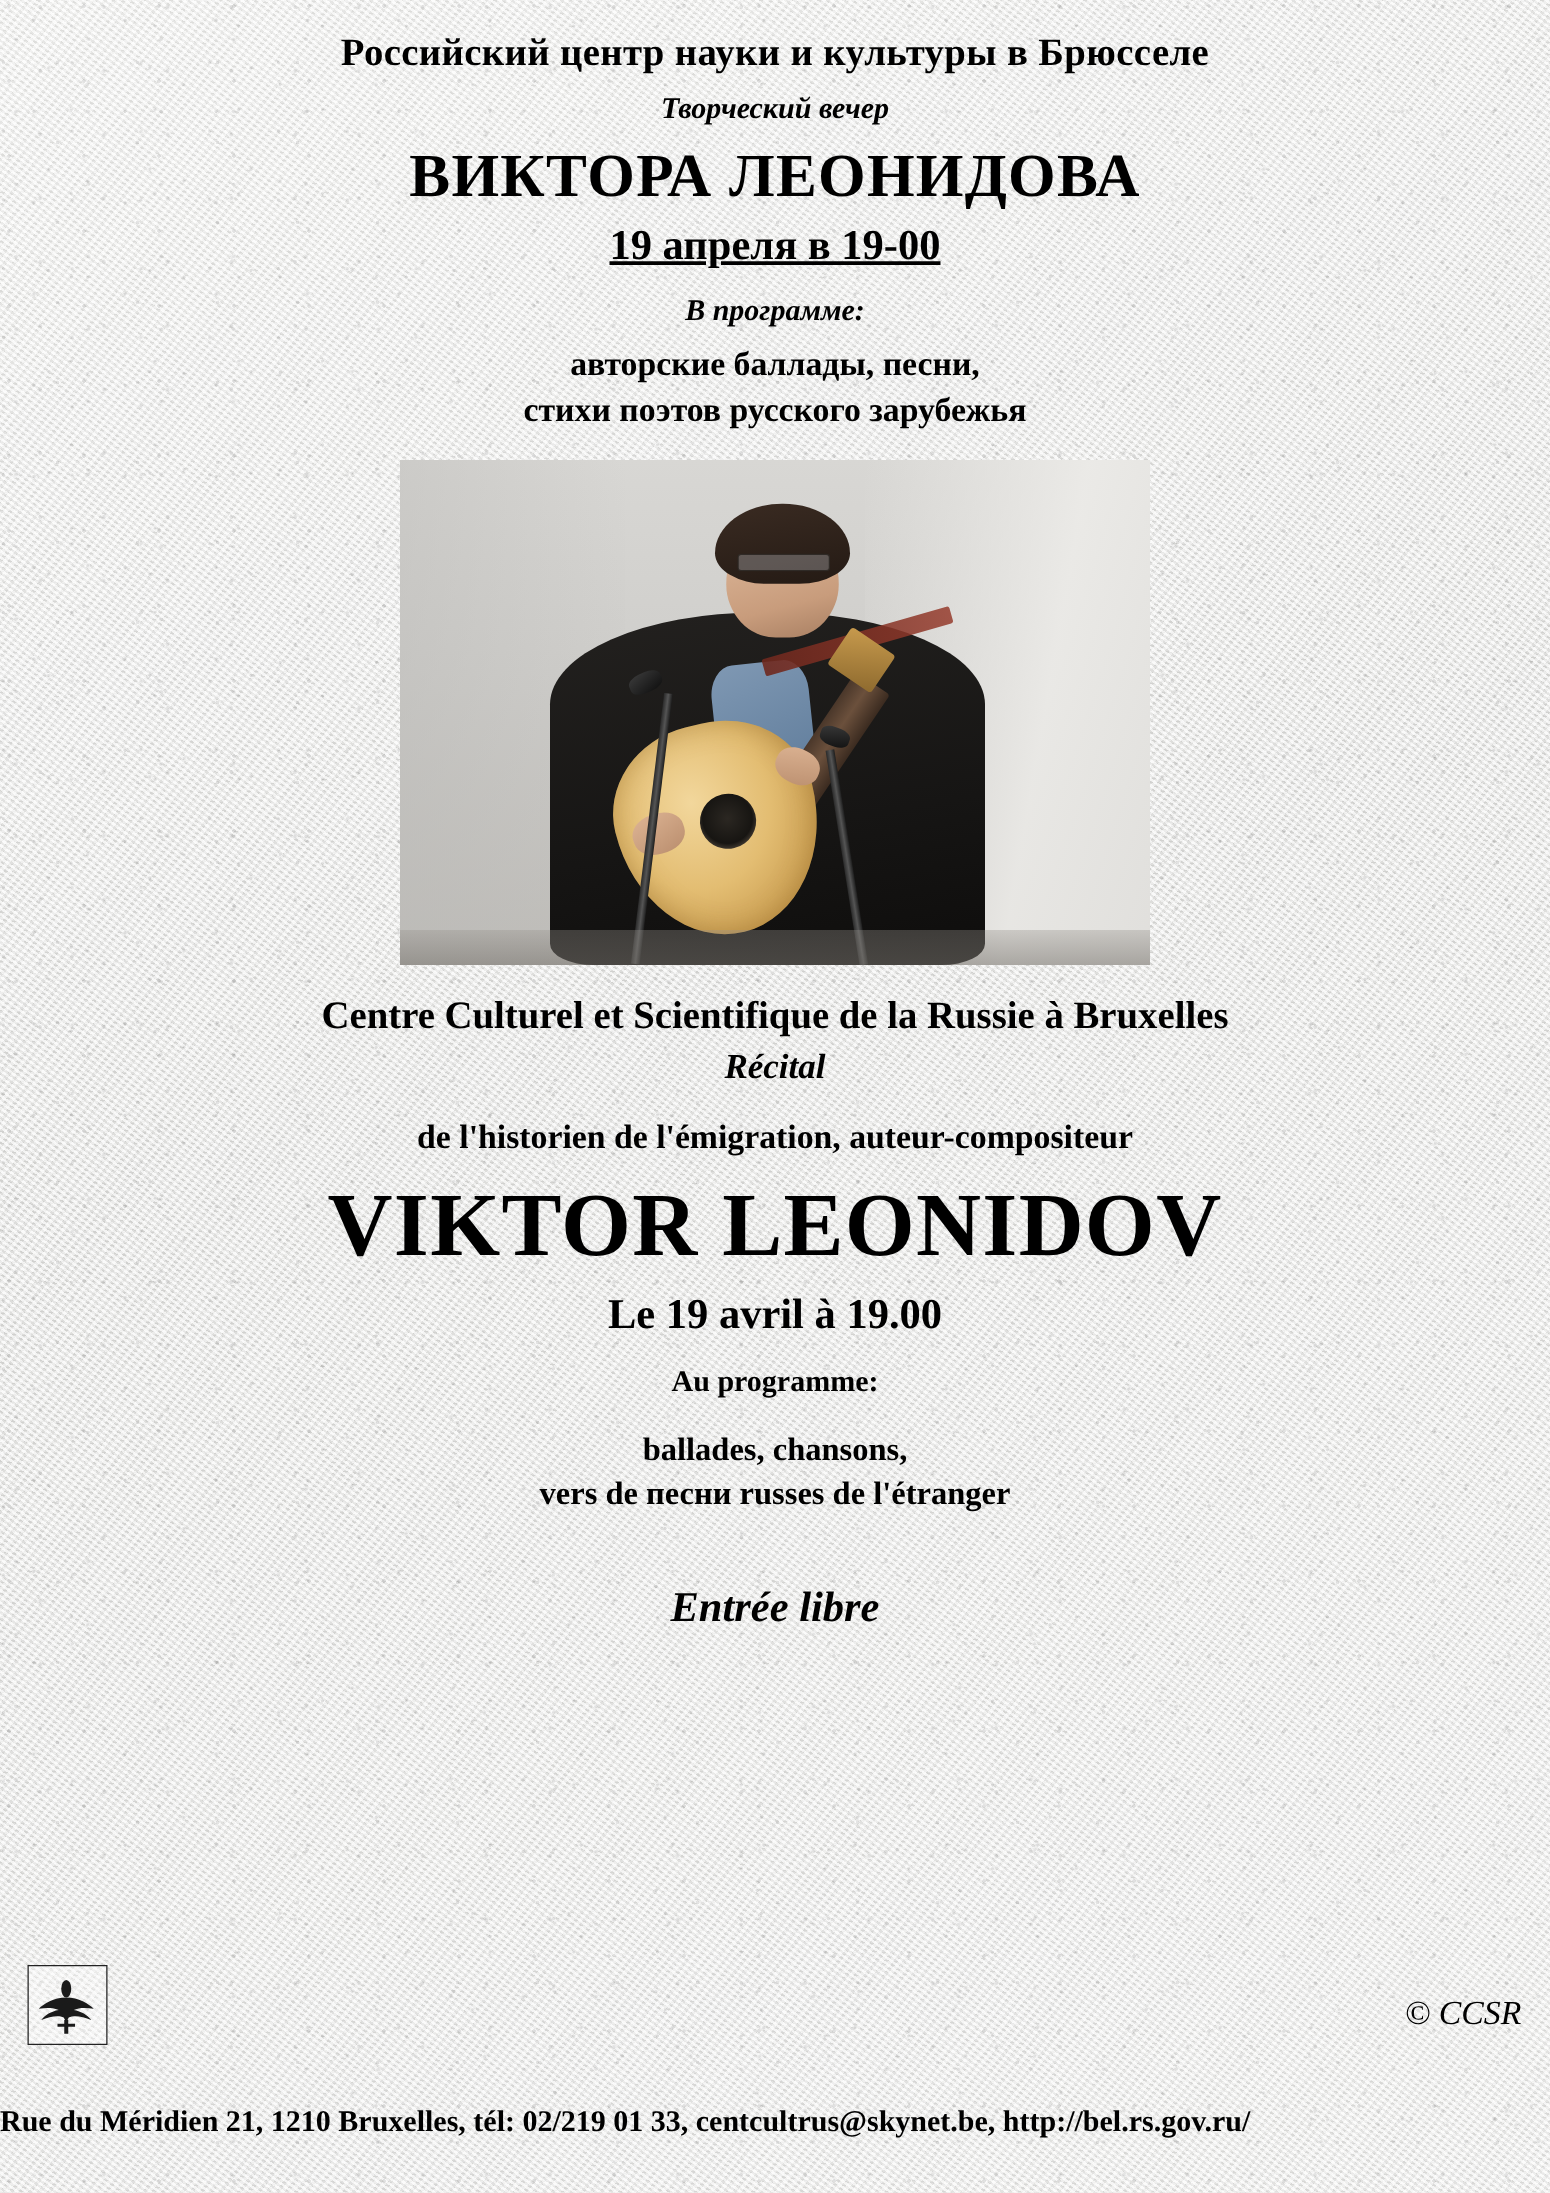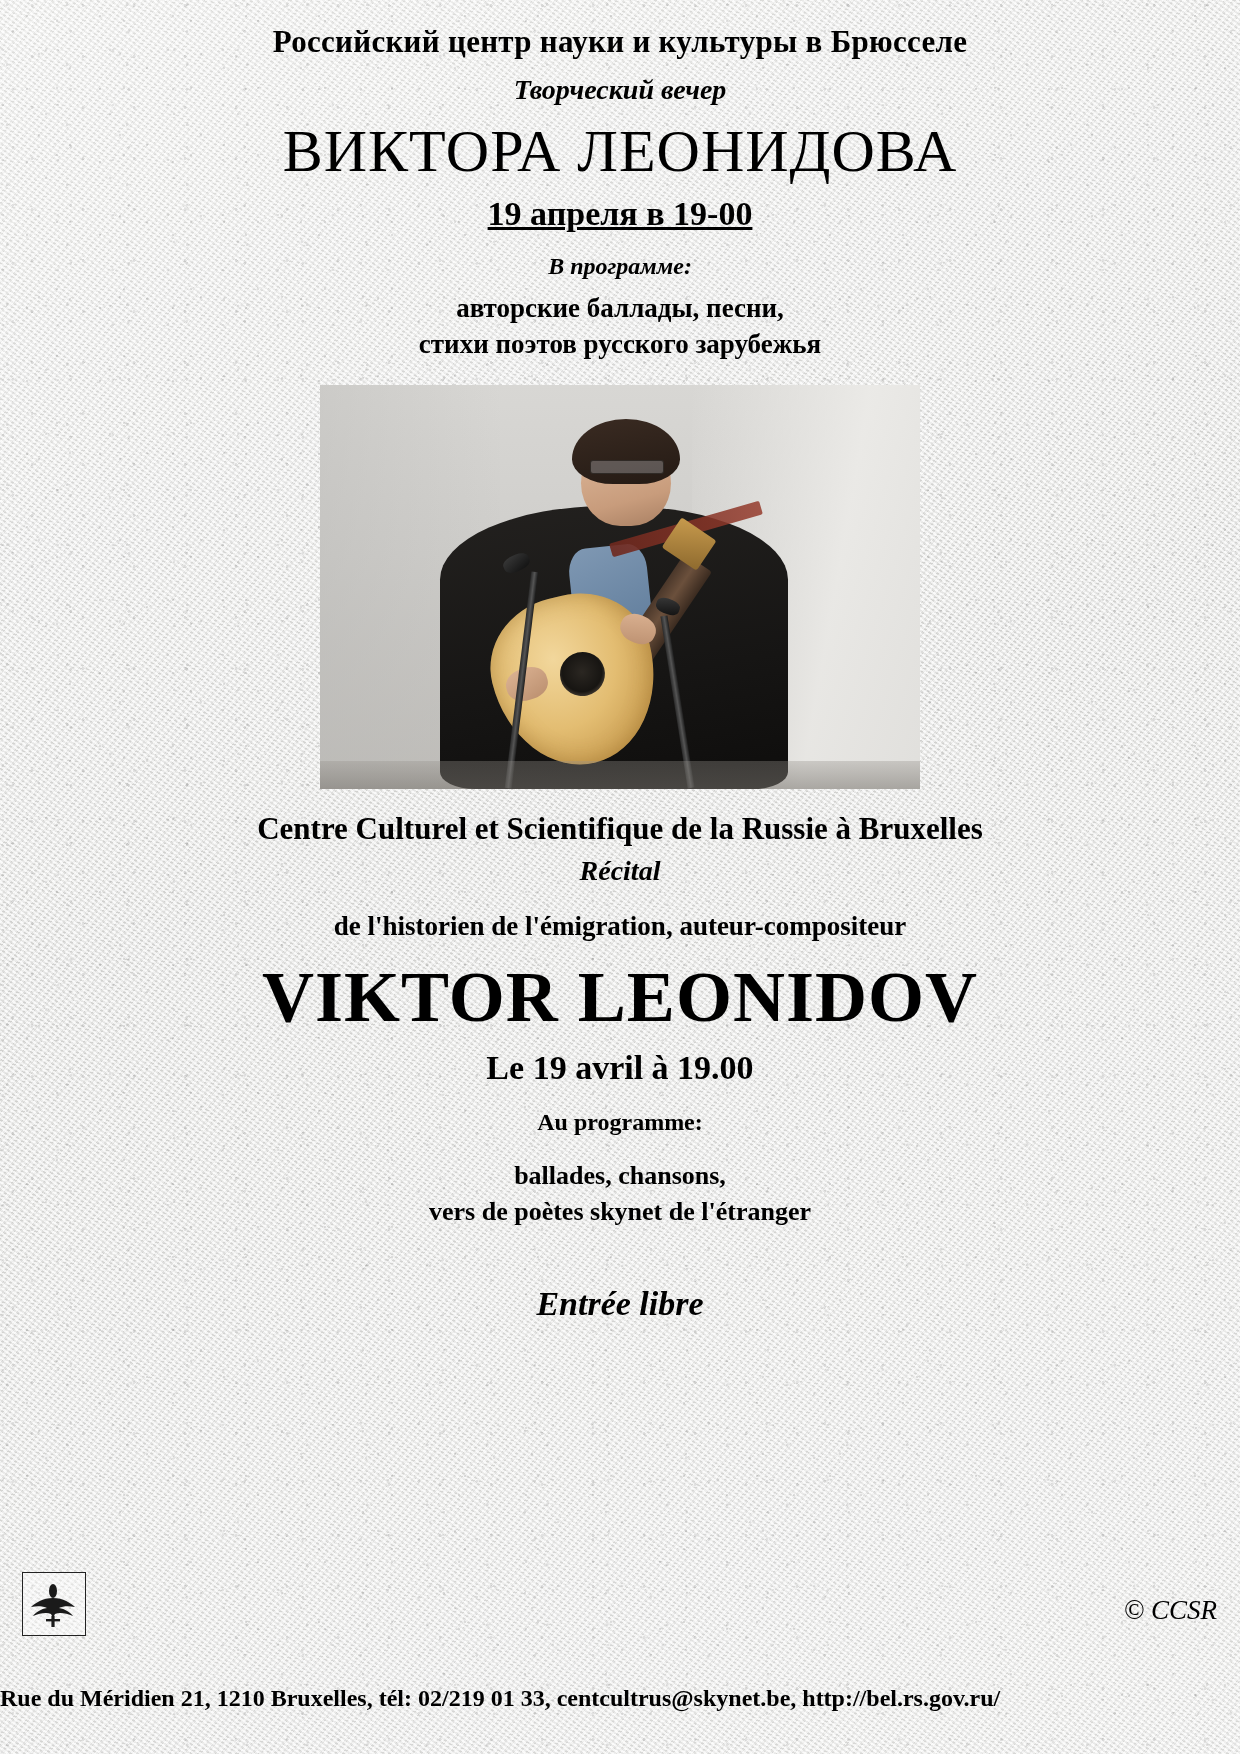--- a/index.html
+++ b/index.html
@@ -52,33 +52,33 @@
 
   .line { margin: 0; }
 
   .l-org {
     font-size: 31px;
     font-weight: bold;
     letter-spacing: 0.3px;
     padding-top: 24px;
   }
   .l-event {
-    font-size: 28px;
+    font-size: 24px;
     font-weight: bold;
     font-style: italic;
     padding-top: 14px;
   }
   .l-sub {
     font-size: 26px;
     font-weight: bold;
     padding-top: 22px;
   }
   .l-name-ru {
-    font-size: 60px;
-    font-weight: normal;
+    font-size: 49px;
+    font-weight: bold;
     letter-spacing: 1px;
     line-height: 1.05;
     padding-top: 14px;
   }
   .l-date-ru {
     font-size: 34px;
     font-weight: bold;
     text-decoration: underline;
     padding-top: 12px;
   }
@@ -376,21 +376,21 @@
     </div>
 
     <div class="line l-centre">Centre Culturel et Scientifique de  la Russie à Bruxelles</div>
     <div class="line l-recital">Récital</div>
     <div class="line l-sub-fr">de l'historien de l'émigration, auteur-compositeur</div>
     <div class="line l-name-fr">VIKTOR LEONIDOV</div>
     <div class="line l-date-fr">Le 19 avril à 19.00</div>
     <div class="line l-prog-fr">Au programme:</div>
     <div class="line l-items-fr">
       <div>ballades, chansons,</div>
-      <div>vers de poètes skynet de l'étranger</div>
+      <div>vers de песни russes de l'étranger</div>
     </div>
     <div class="line l-free-fr">Entrée libre</div>
 
     <div class="logo">
       <svg width="60" height="60" viewBox="0 0 60 60" aria-hidden="true">
         <g fill="#1a1a1a">
           <ellipse cx="30" cy="18" rx="4" ry="7"></ellipse>
           <path d="M30 25 C20 25 12 30 8 34 C14 33 20 33 24 35 C18 36 13 39 10 43 C17 40 24 39 28 41 L30 45 L32 41 C36 39 43 40 50 43 C47 39 42 36 36 35 C40 33 46 33 52 34 C48 30 40 25 30 25 Z"></path>
           <rect x="28.4" y="43" width="3.2" height="11"></rect>
           <rect x="23" y="46" width="14" height="2.4"></rect>

